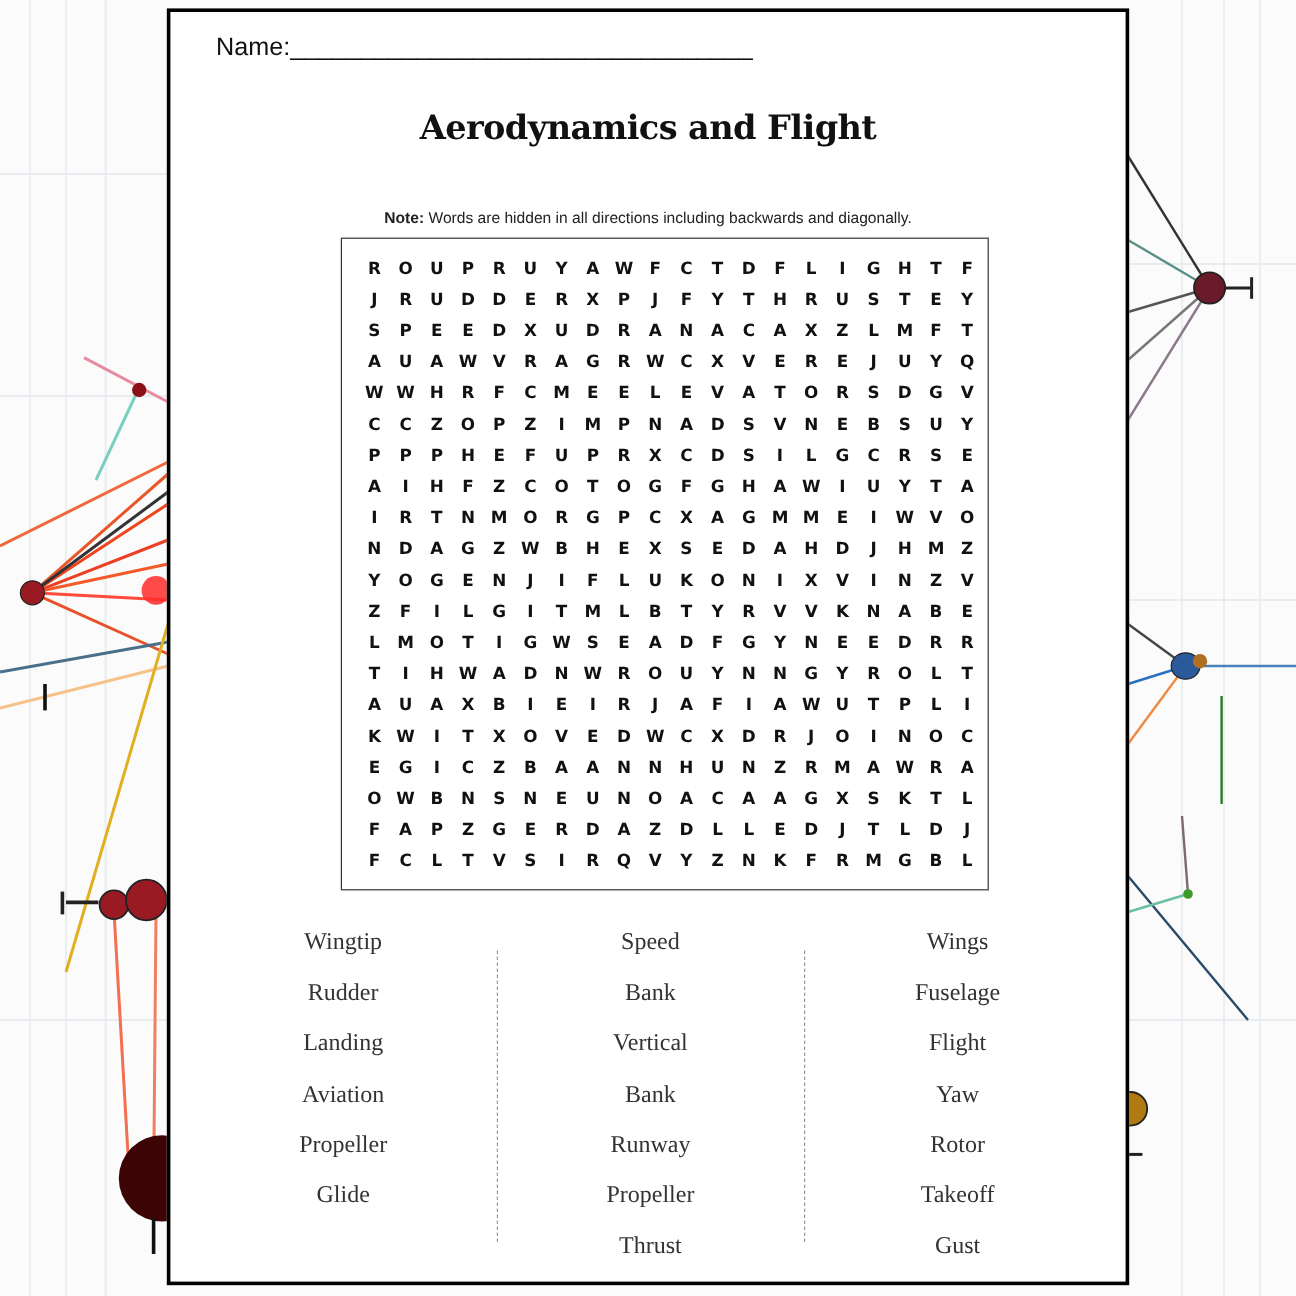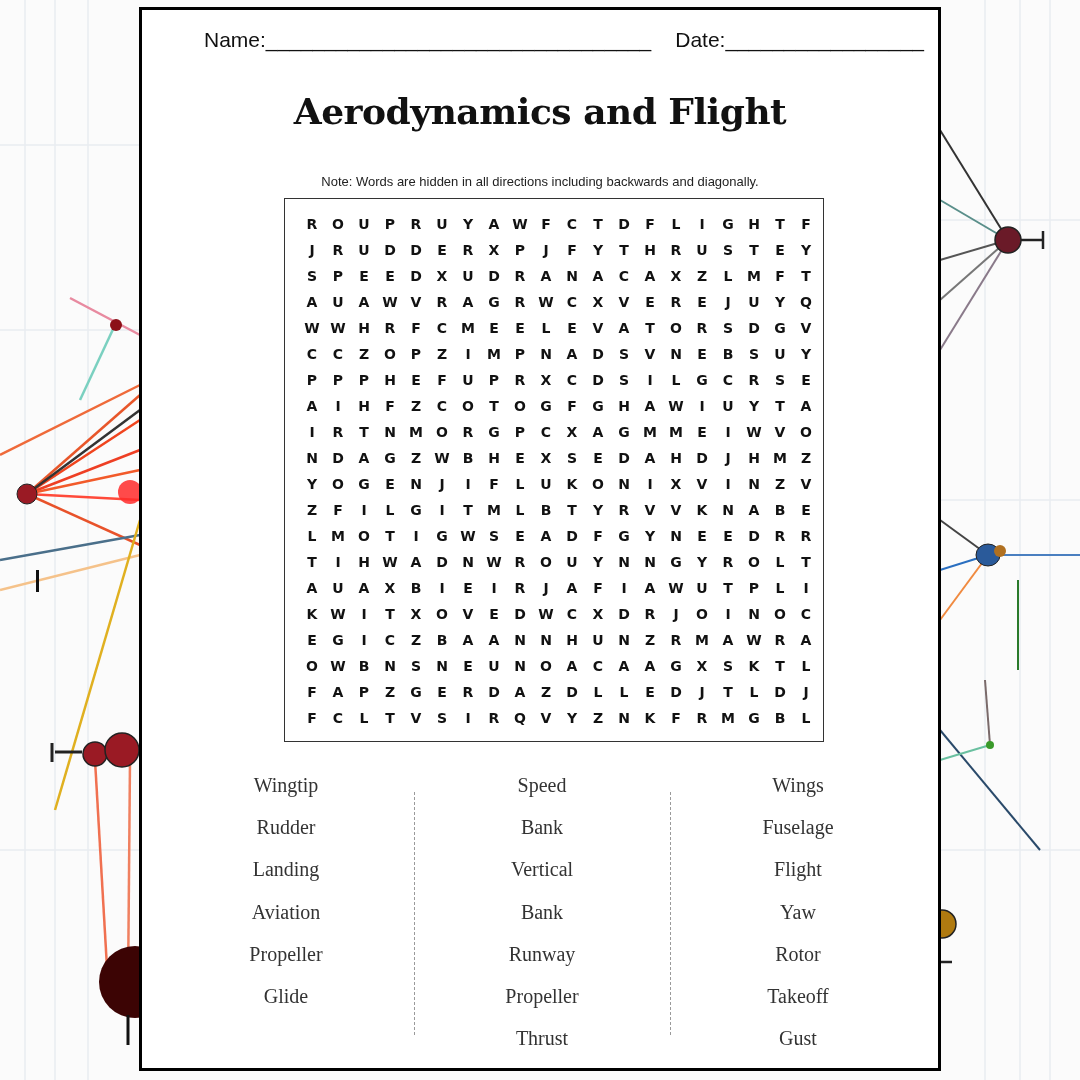--- a/index.html
+++ b/index.html
@@ -11,31 +11,31 @@
   .bg { position:absolute; inset:0; z-index:0; }
   .page {
     position:absolute; left:139px; top:7px; width:796px; height:1058px;
     background:#ffffff; border:3px solid #000; z-index:1;
   }
   .header {
     position:absolute; left:38px; top:18px; width:720px;
     font-family:"Liberation Sans", sans-serif; font-size:21px; color:#111;
     display:flex; justify-content:space-between;
   }
-  .header .field { white-space:nowrap;margin-left:24px; }
+  .header .field { white-space:nowrap; }
   .title {
     position:absolute; left:0; right:0; top:80px; text-align:center;
-    font-family:"DejaVu Serif", serif; font-weight:bold; font-size:36px; color:#111;
+    font-family:"DejaVu Serif", serif; font-weight:bold; font-size:28px; color:#111;
     letter-spacing:-0.5px;
   }
   .note {
     position:absolute; left:0; right:0; top:164px; text-align:center;
     font-size:13px; color:#222;
   }
-  .note b { font-weight:normal; }
+  .note b { font-weight:bold; }
   .grid-box {
     position:absolute; left:142px; top:188px; width:540px; height:544px;
     border:1.5px solid #333; box-sizing:border-box;
   }
   .grid {
     position:absolute; left:14px; top:12px;
     display:grid; grid-template-columns:repeat(20, 26px); grid-auto-rows:26px;
   }
   .cell {
     text-align:center; font-weight:bold; font-size:14px; line-height:26px; color:#111;
@@ -123,21 +123,20 @@
   <ellipse cx="988" cy="555" rx="12" ry="11" fill="#2a5a9a" stroke="#222" stroke-width="1"></ellipse>
   <circle cx="1000" cy="551" r="6" fill="#b07020"></circle>
   <circle cx="990" cy="745" r="4" fill="#3a9a2a"></circle>
   <circle cx="942" cy="924" r="14" fill="#b07a10" stroke="#222" stroke-width="1.5"></circle>
   <line x1="940" y1="962" x2="952" y2="962" stroke="#222" stroke-width="2.5"></line>
 </svg>
 
 <div class="page">
   <div class="header">
     <span class="field">Name:_________________________________</span>
-    <span class="field">Date:_________________</span>
   </div>
 
   <div class="title">Aerodynamics and Flight</div>
 
   <div class="note">
     <b>Note:</b><span> Words are hidden in all directions including backwards and diagonally.</span>
   </div>
 
   <div class="grid-box">
     <div class="grid" id="grid">

